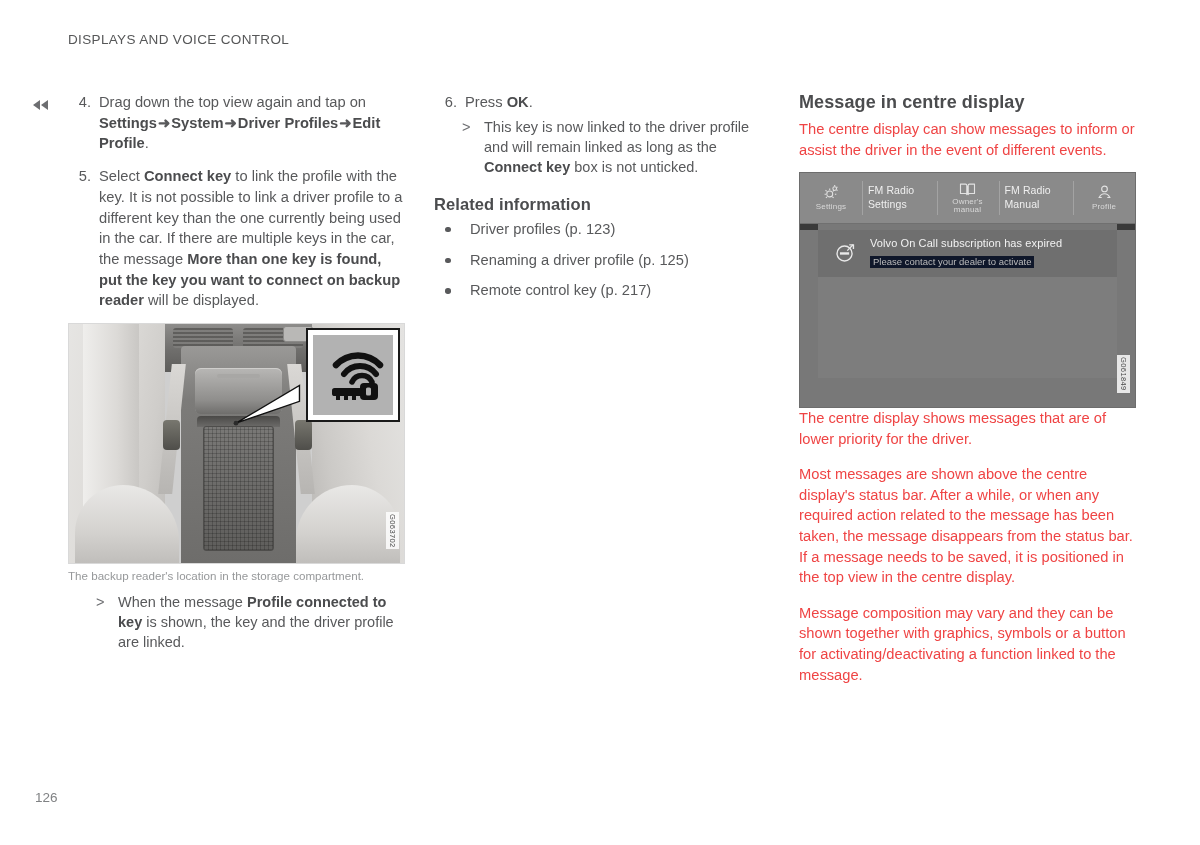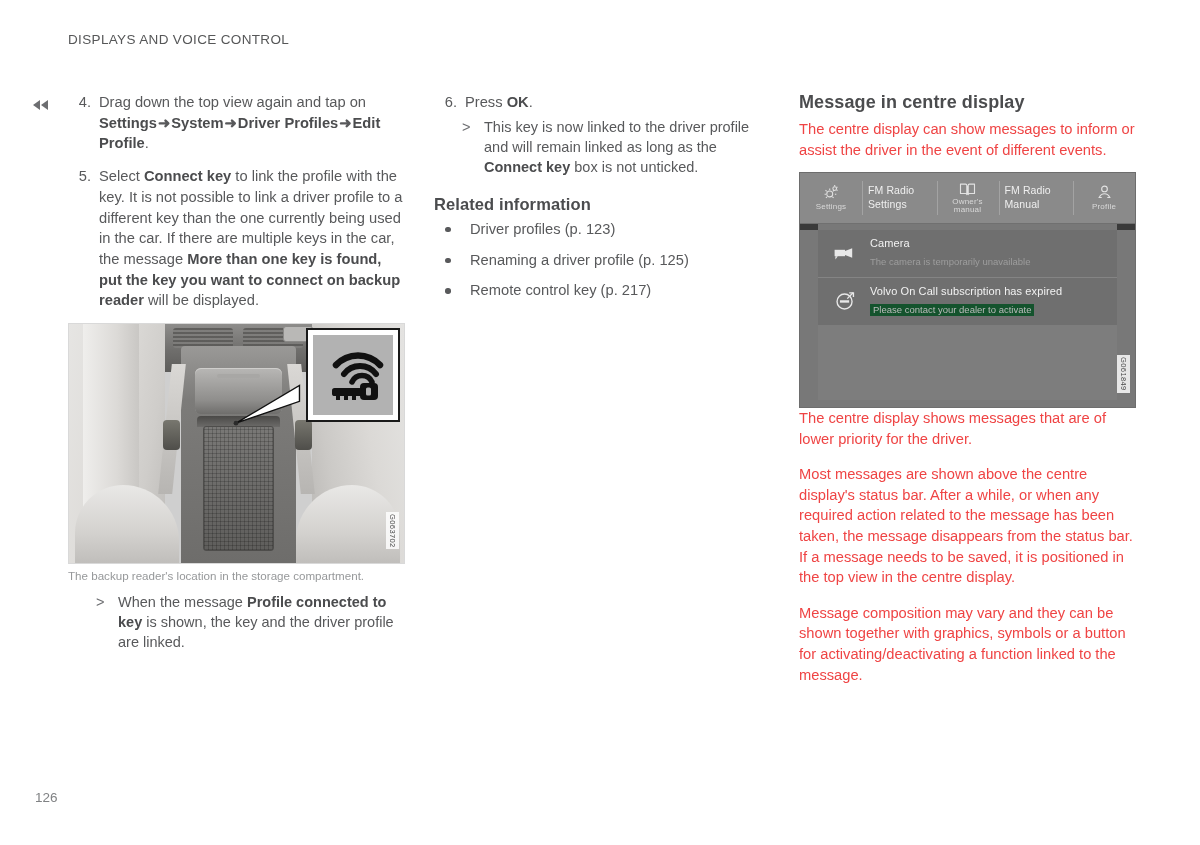--- a/index.html
+++ b/index.html
@@ -350,21 +350,21 @@
     letter-spacing: .1px;
   }
   .cd-msg-sub {
     font-size: 9.5px;
     color: #9d9d9d;
     line-height: 1.3;
     margin-top: 1px;
     display: inline-block;
   }
   .cd-msg-sub.boxed {
-    background: #14532d;
+    background: #0f172a;
     padding: 0 3px;
     color: #bcbcbc;
   }
   .cd-body {
     position: relative;
     height: 101px;
     background: #7d7d7d;
     margin: 0 18px 0 18px;
   }
   .cd-bottom-strip {
@@ -539,35 +539,20 @@
           </g>
         </svg>
         <span class="cd-ico-label">Profile</span>
       </div>
     </div>
 
     <div class="cd-handle-row"></div>
 
     <div class="cd-messages">
 
-      <div class="cd-msg">
-        <div class="cd-msg-icon">
-          <svg width="24" height="16" viewBox="0 0 30 20">
-            <g fill="#e8e8e8">
-              <path d="M2 6h13v8H2z"></path>
-              <path d="M15 7.5 24 4v12l-9-3.5z"></path>
-              <path d="M3 14h3l-3 4z"></path>
-            </g>
-          </svg>
-        </div>
-        <div>
-          <div class="cd-msg-title">Camera</div>
-          <div class="cd-msg-sub">The camera is temporarily unavailable</div>
-        </div>
-      </div>
 
       <div class="cd-msg">
         <div class="cd-msg-icon">
           <svg width="22" height="22" viewBox="0 0 24 24">
             <circle cx="11.5" cy="12.5" r="8.2" fill="none" stroke="#e8e8e8" stroke-width="1.5"></circle>
             <path d="M14.5 9.4 20.8 3.1" stroke="#e8e8e8" stroke-width="1.5"></path>
             <path d="M16.6 3.1h4.6v4.6" fill="none" stroke="#e8e8e8" stroke-width="1.5"></path>
             <rect x="6.5" y="11.2" width="10" height="2.6" fill="#e8e8e8"></rect>
           </svg>
         </div>

